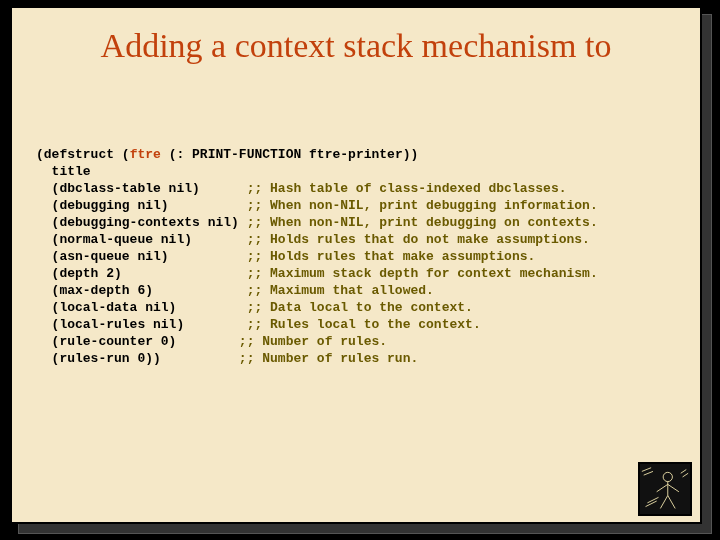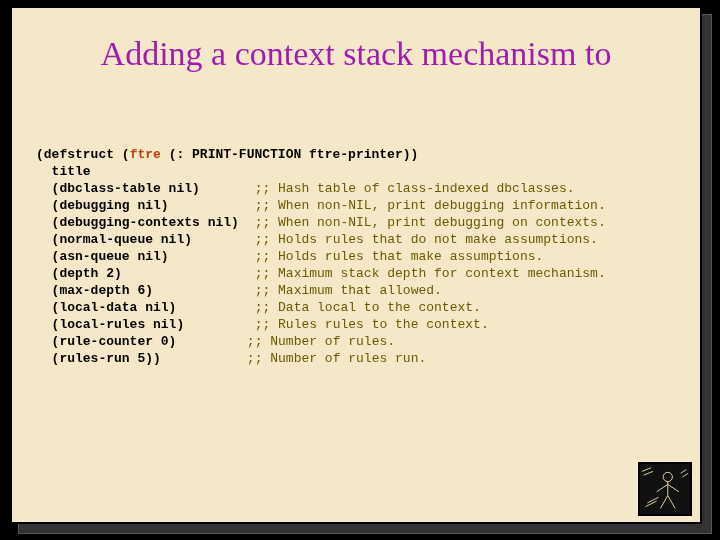--- a/index.html
+++ b/index.html
@@ -33,37 +33,37 @@
     width: 692px;
     height: 518px;
     background: #f5e8c8;
     border: 2px solid #000;
     box-sizing: border-box;
   }
   .title {
     text-align: center;
     font-size: 34px;
     line-height: 1.15;
-    margin-top: 26px;
-    color: #a21caf;
+    margin-top: 18px;
+    color: #c2410c;
     font-weight: 400;
   }
   .code {
     position: absolute;
     left: 24px;
     top: 138px;
     font-family: "Courier New", Courier, monospace;
     font-size: 13px;
     line-height: 17px;
     white-space: pre;
     color: #000;
     font-weight: bold;
   }
   .kw { color: #c2410c; font-weight: bold; }
-  .cmt { color: #6a5a00; font-weight: normal; margin-left: 8px; }
+  .cmt { color: #6a5a00; font-weight: bold; }
   .corner-art {
     position: absolute;
     right: 8px;
     bottom: 6px;
     width: 54px;
     height: 54px;
     border: 2px solid #000;
     background: #111;
     box-sizing: border-box;
     overflow: hidden;
@@ -83,23 +83,23 @@
     <div class="code"><span>(defstruct (</span><span class="kw">ftre</span><span> (: PRINT-FUNCTION ftre-printer))</span>
 <span>  title</span>
 <span>  (dbclass-table nil)      </span><span class="cmt">;; Hash table of class-indexed dbclasses.</span>
 <span>  (debugging nil)          </span><span class="cmt">;; When non-NIL, print debugging information.</span>
 <span>  (debugging-contexts nil) </span><span class="cmt">;; When non-NIL, print debugging on contexts.</span>
 <span>  (normal-queue nil)       </span><span class="cmt">;; Holds rules that do not make assumptions.</span>
 <span>  (asn-queue nil)          </span><span class="cmt">;; Holds rules that make assumptions.</span>
 <span>  (depth 2)                </span><span class="cmt">;; Maximum stack depth for context mechanism.</span>
 <span>  (max-depth 6)            </span><span class="cmt">;; Maximum that allowed.</span>
 <span>  (local-data nil)         </span><span class="cmt">;; Data local to the context.</span>
-<span>  (local-rules nil)        </span><span class="cmt">;; Rules rules to the context.</span>
+<span>  (local-rules nil)        </span><span class="cmt">;; Rules local to the context.</span>
 <span>  (rule-counter 0)        </span><span class="cmt">;; Number of rules.</span>
-<span>  (rules-run 5))          </span><span class="cmt">;; Number of rules run.</span></div>
+<span>  (rules-run 0))          </span><span class="cmt">;; Number of rules run.</span></div>
 
     <div class="corner-art">
       <svg viewBox="0 0 54 54" width="50" height="50">
         <rect x="0" y="0" width="54" height="54" fill="#111"></rect>
         <g stroke="#e8dca8" stroke-width="1" fill="none">
           <circle cx="30" cy="14" r="5"></circle>
           <path d="M30 19 L30 34"></path>
           <path d="M30 22 L18 30"></path>
           <path d="M30 22 L42 30"></path>
           <path d="M30 34 L22 48"></path>

